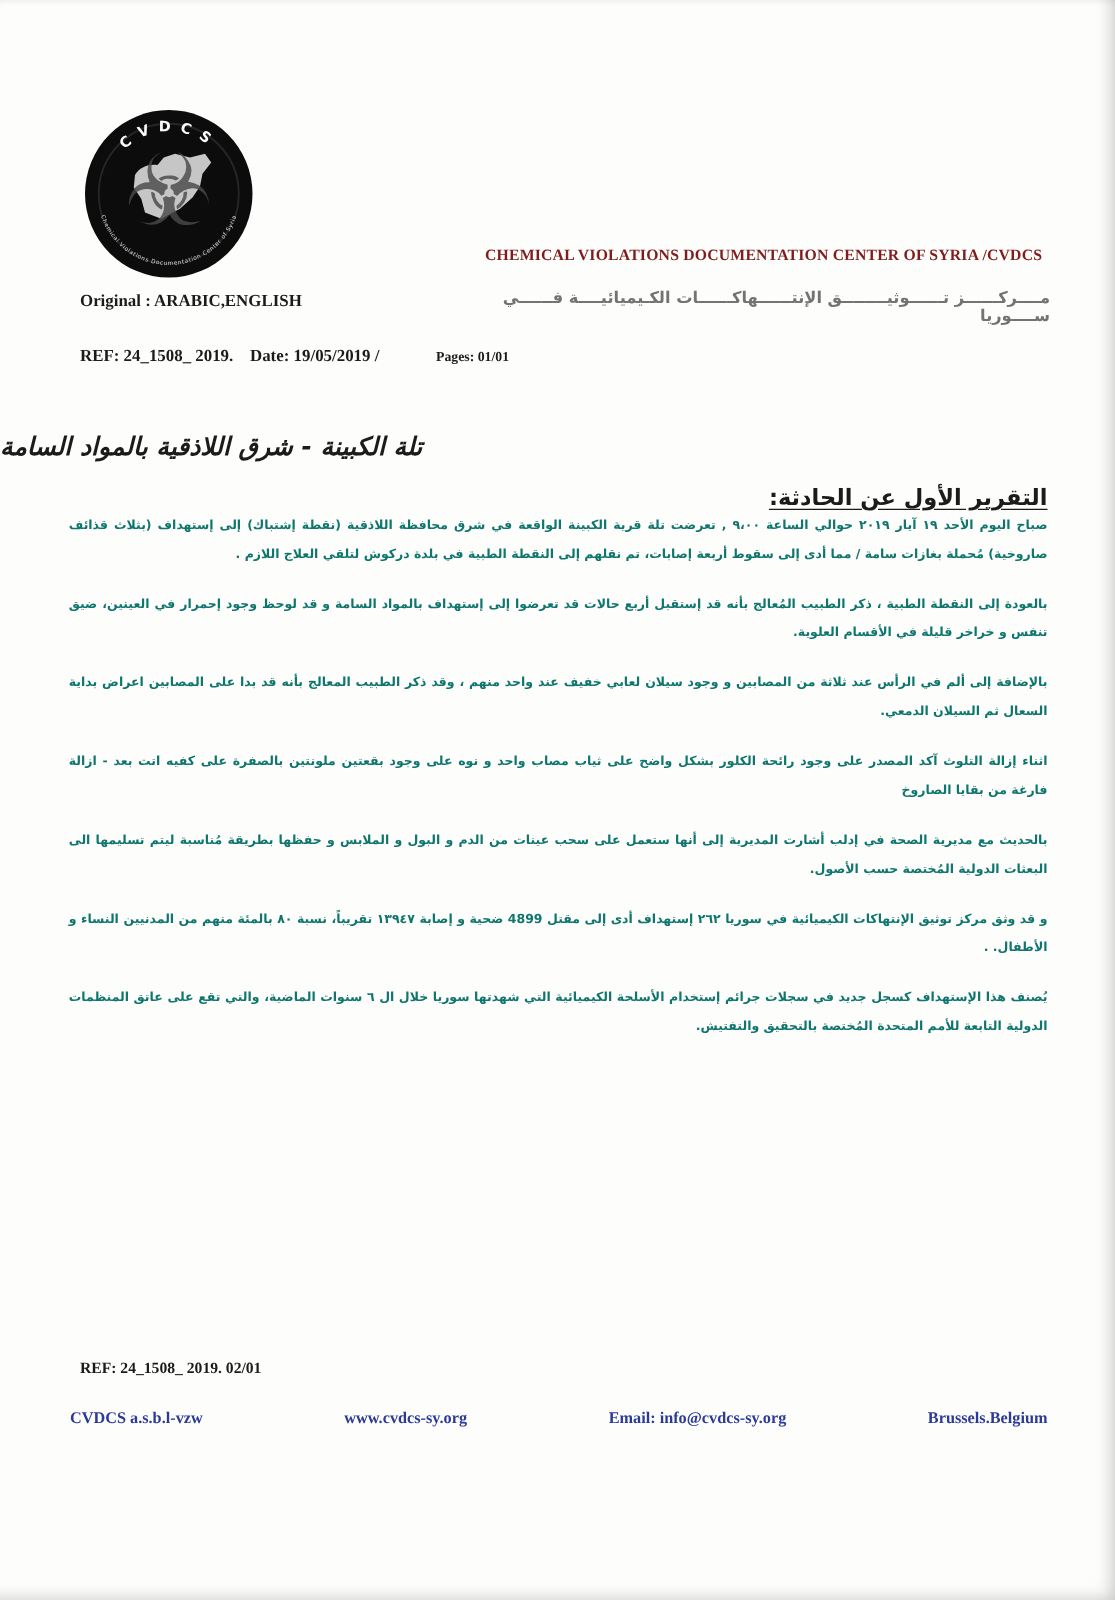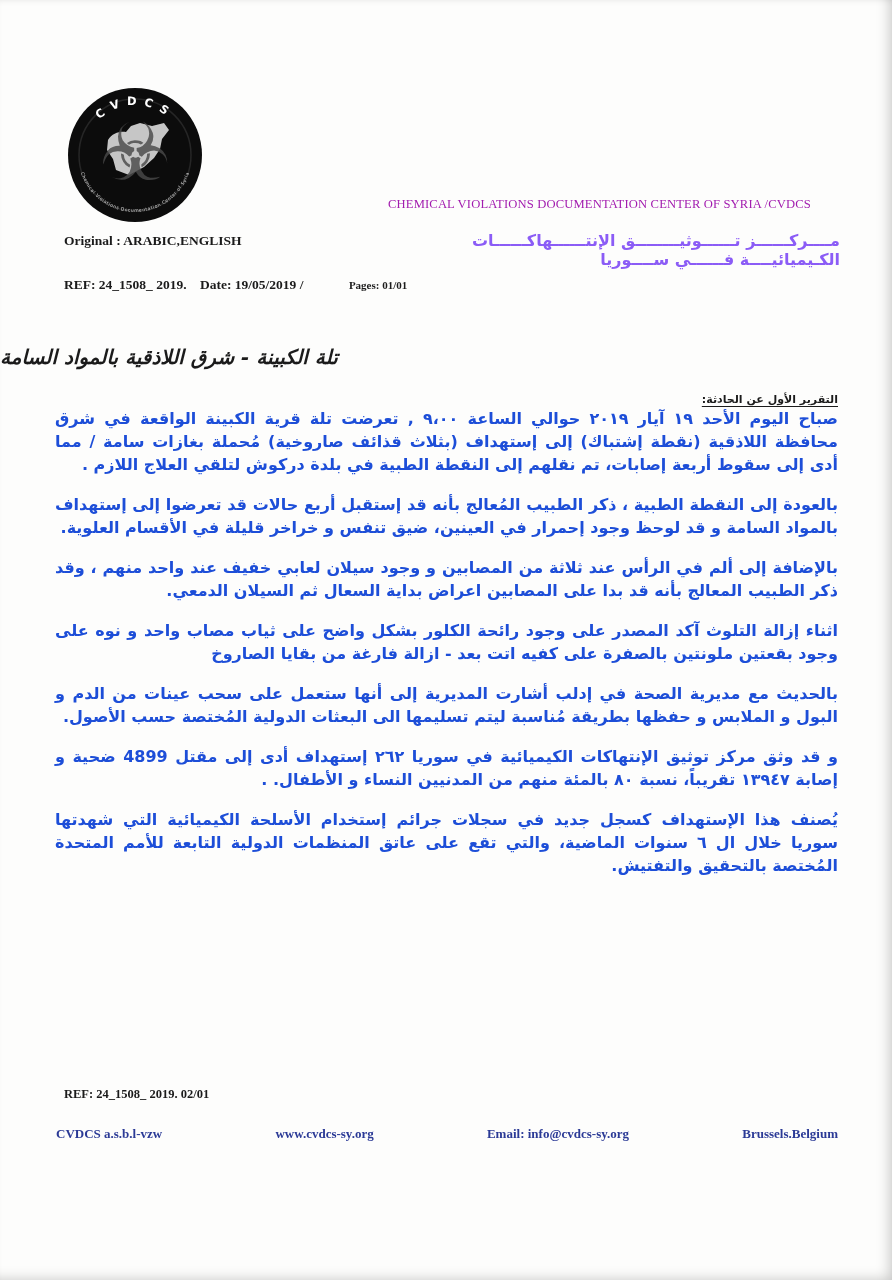--- a/index.html
+++ b/index.html
@@ -12,27 +12,27 @@
     color:#1b1b1b;
     overflow:hidden;
     box-shadow: inset -10px -8px 14px -8px rgba(0,0,0,0.22),
                 inset 0 4px 6px -4px rgba(0,0,0,0.10);
     font-family:"DejaVu Sans", sans-serif;
   }
   .logo { position:absolute; left:66px; top:86px; width:138px; height:138px; }
   .org-en {
     position:absolute; left:388px; top:197px; width:452px;
     font-family:"Liberation Serif", serif;
-    font-weight:normal; font-size:12.6px; letter-spacing:0.15px;
-    color:#a21caf;
+    font-weight:bold; font-size:12.6px; letter-spacing:0.15px;
+    color:#7f1d1d;
   }
   .org-ar {
     position:absolute; right:52px; top:231px; width:470px;
     direction:rtl; text-align:right;
-    font-weight:700; font-size:16px; color:#8b5cf6;
+    font-weight:700; font-size:13px; color:#737373;
   }
   .original-label {
     position:absolute; left:64px; top:233px;
     font-family:"Liberation Serif", serif;
     font-weight:bold; font-size:13.5px;
   }
   .ref-line {
     position:absolute; left:64px; top:277px;
     font-family:"Liberation Serif", serif;
     font-weight:bold; font-size:13.5px;
@@ -43,30 +43,30 @@
     position:absolute; left:0; top:345px; width:100%;
     text-align:left; direction:rtl;
     font-weight:700; font-size:20px;font-style:italic;
   }
   .content {
     position:absolute; left:55px; top:388px; width:783px;
     direction:rtl;
   }
   .section-heading {
     display:inline-block;
-    font-weight:700; font-size:11px;
+    font-weight:700; font-size:18px;
     text-decoration:underline;
     text-underline-offset:3px;
     margin-bottom:0;
   }
   .content p {
-    font-weight:700; font-size:16px; line-height:23px;
+    font-weight:700; font-size:10px; line-height:23px;
     text-align:justify; text-justify:inter-word;
     margin:0 0 17px 0;
-    color:#1d4ed8;
+    color:#0f766e;
   }
   .u { text-decoration:underline; text-underline-offset:3px; }
   .footer-ref {
     position:absolute; left:64px; top:1087px;
     font-family:"Liberation Serif", serif;
     font-weight:bold; font-size:12.5px;
   }
   .footer-bar {
     position:absolute; left:56px; top:1126px; width:782px;
     display:flex; justify-content:space-between; align-items:center;

